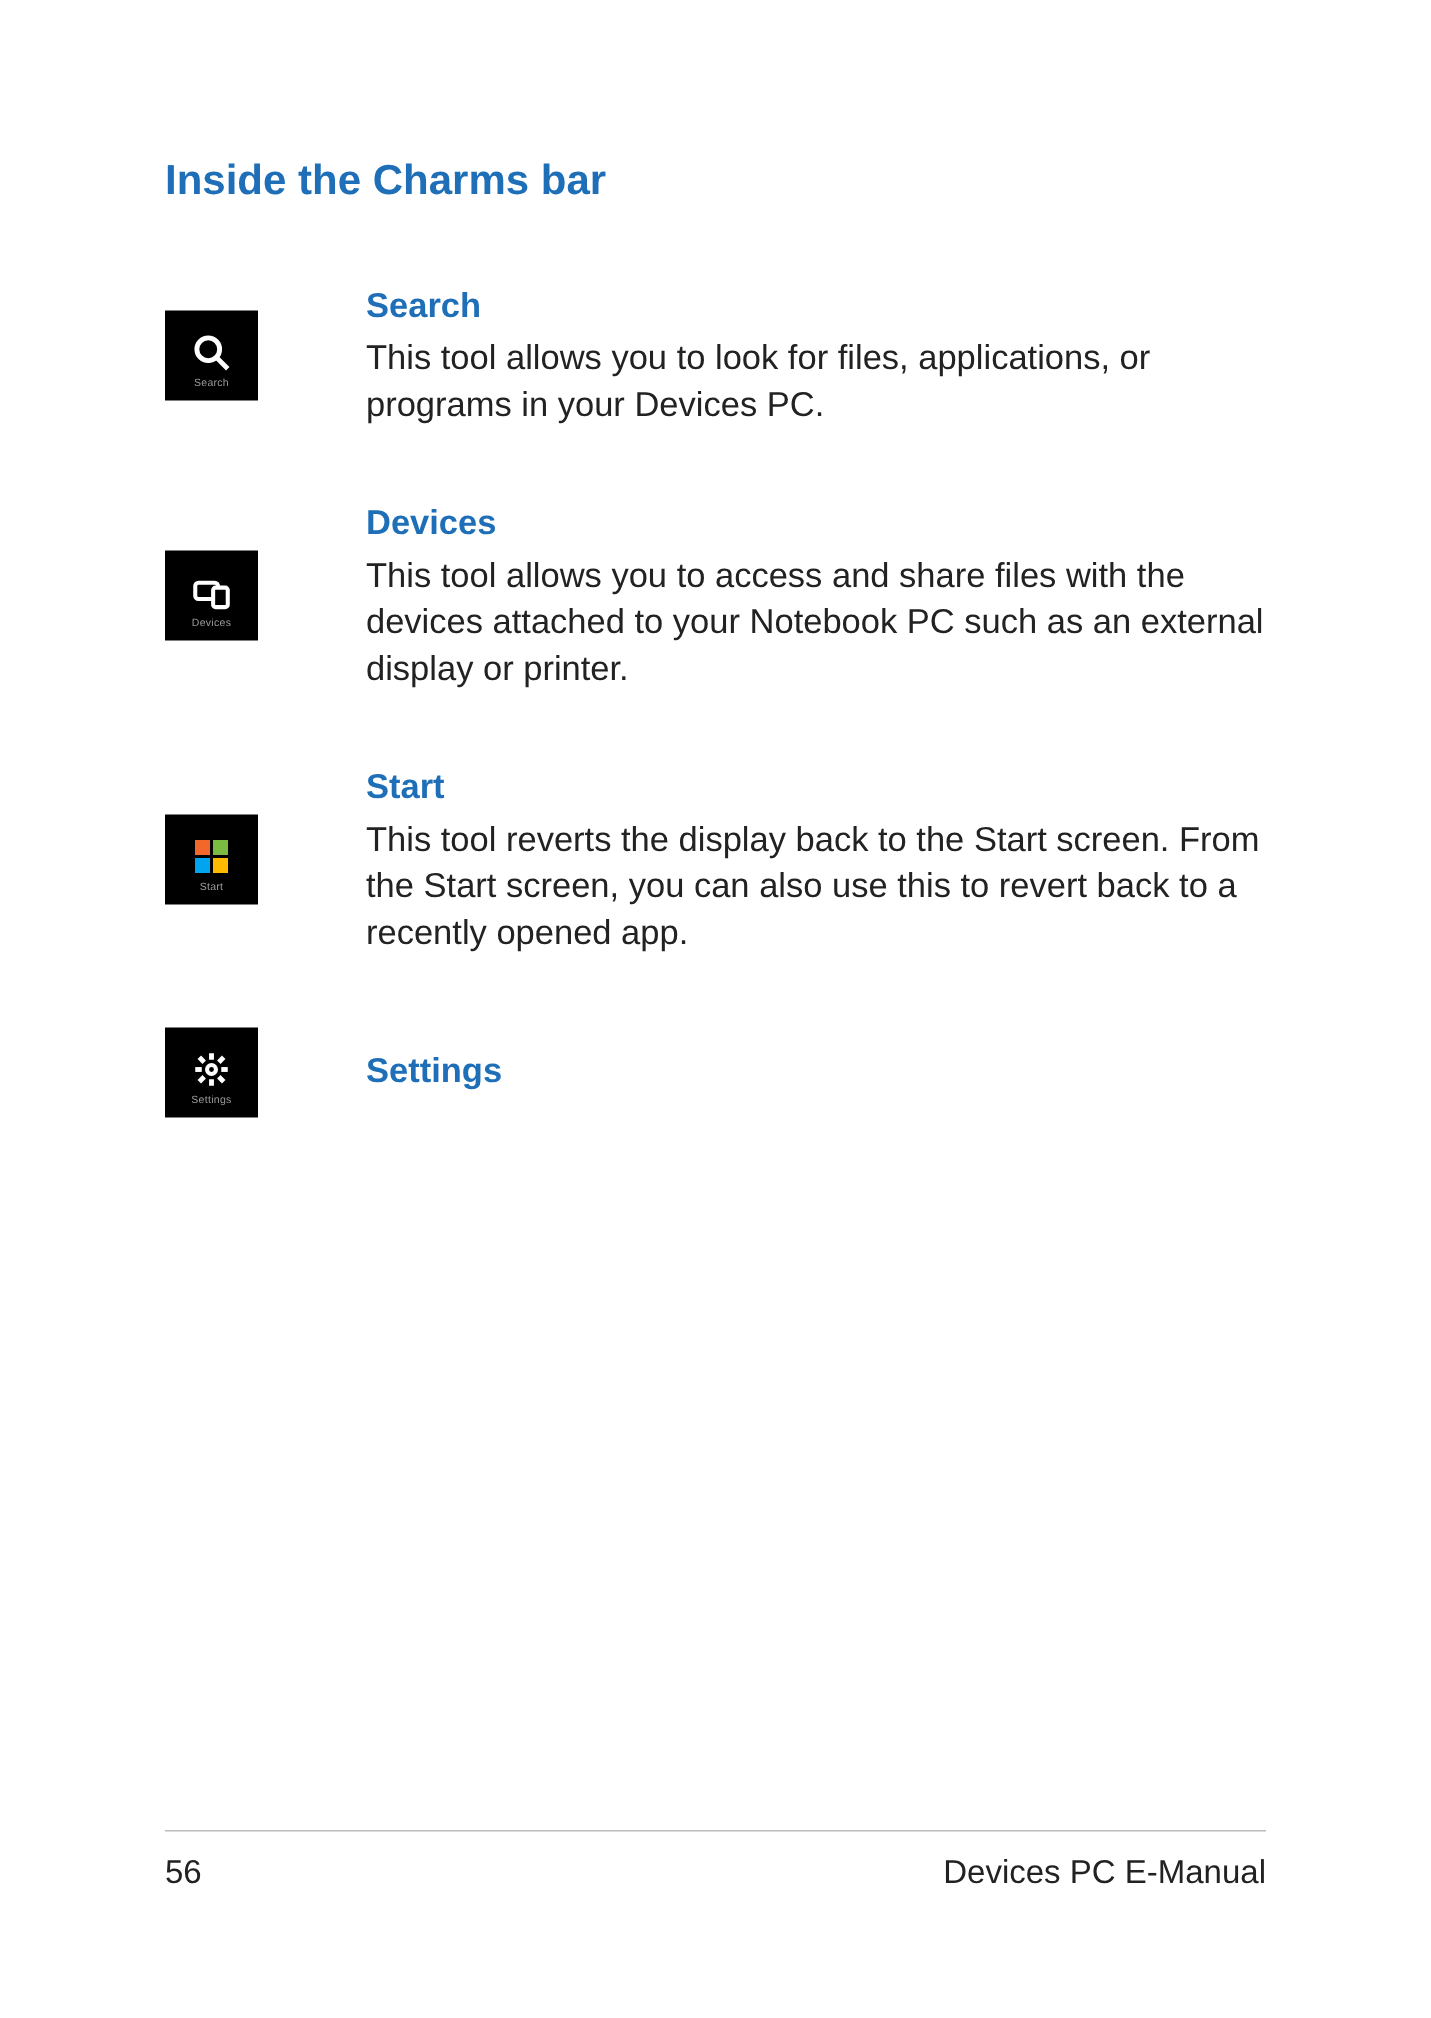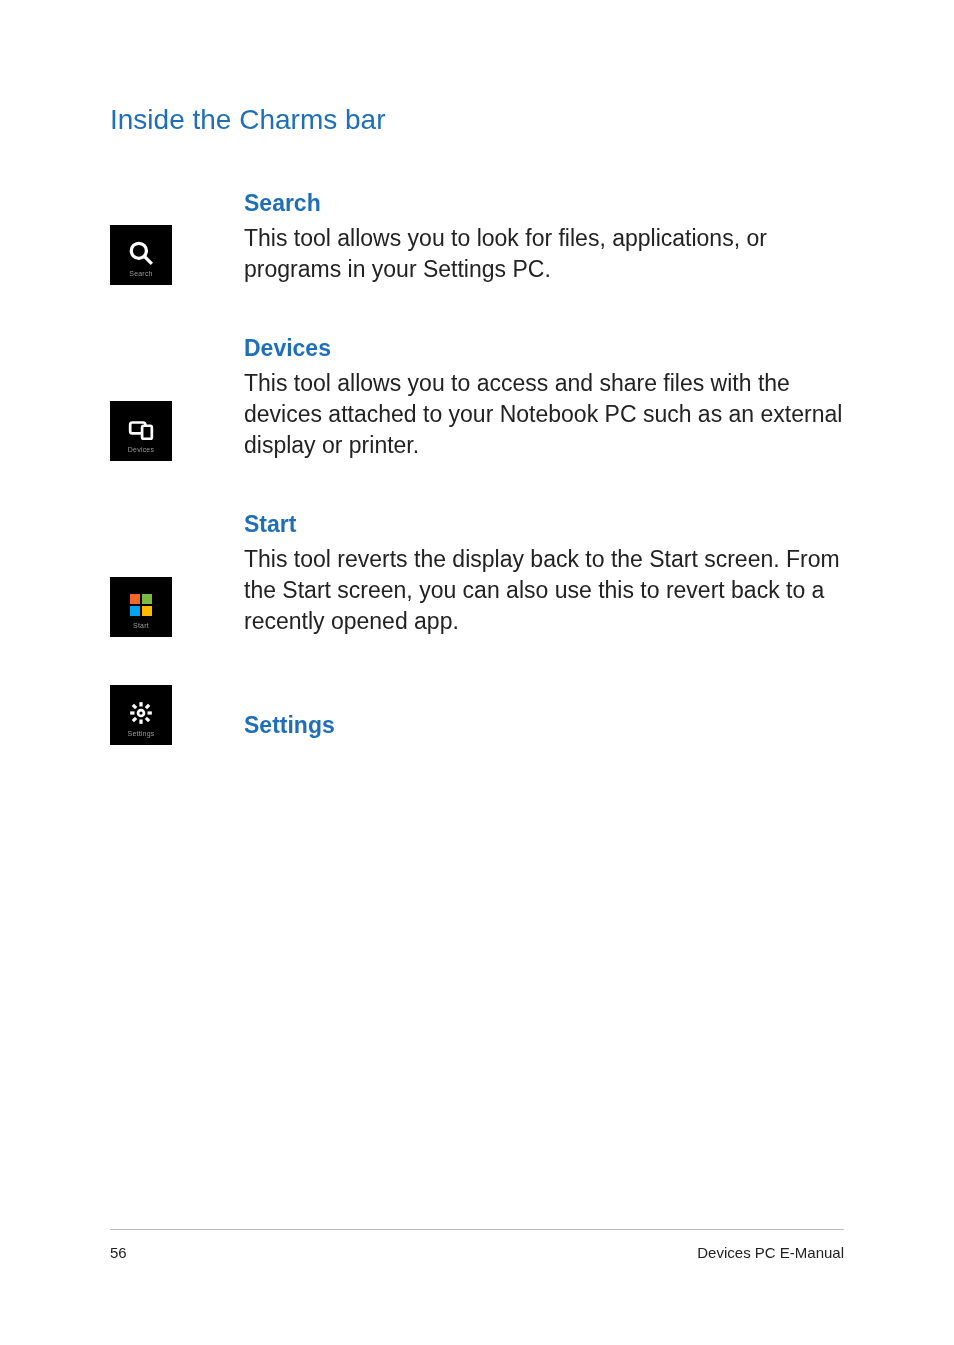--- a/index.html
+++ b/index.html
@@ -13,27 +13,27 @@
       height: 1345px;
       background: #fff;
       position: relative;
       color: #222;
     }
     .page-content {
       padding: 104px 110px 0 110px;
     }
     .section-heading {
       color: #1e6fb8;
-      font-weight: normal;
+      font-weight: bold;
       font-size: 28px;
       margin-bottom: 52px;
     }
     .charm-row {
       display: flex;
-      align-items: flex-end;
+      align-items: center;
       margin-bottom: 48px;
     }
     .charm-tile {
       width: 62px;
       height: 60px;
       background: #000;
       display: flex;
       flex-direction: column;
       align-items: center;
       justify-content: center;
@@ -72,21 +72,21 @@
     }
     .footer {
       position: absolute;
       bottom: 84px;
       left: 110px;
       right: 110px;
       border-top: 1px solid #bbb;
       padding-top: 14px;
       display: flex;
       justify-content: space-between;
-      font-size: 15px;
+      font-size: 22px;
       color: #222;
     }
     
     .start-grid {
       display: grid;
       grid-template-columns: 10px 10px;
       grid-template-rows: 10px 10px;
       gap: 2px;
     }
     .sg-a { background: #f2672a; }
@@ -105,21 +105,21 @@
       <div class="charm-tile-icon">
         <svg viewBox="0 0 24 24" width="26" height="26" fill="none" stroke="#fff" stroke-width="3">
           <circle cx="10" cy="10" r="7"></circle>
           <line x1="15" y1="15" x2="22" y2="22"></line>
         </svg>
       </div>
       <div class="charm-tile-label">Search</div>
     </div>
     <div class="charm-text">
       <div class="charm-title">Search</div>
-      <div class="charm-desc">This tool allows you to look for files, applications, or programs in your Settings PC.</div>
+      <div class="charm-desc">This tool allows you to look for files, applications, or programs in your Devices PC.</div>
     </div>
   </div>
 
 
   <div class="charm-row">
     <div class="charm-tile">
       <div class="charm-tile-icon">
         <svg viewBox="0 0 24 24" width="26" height="26" fill="#fff">
           <rect x="2" y="6" width="14" height="10" rx="2" fill="none" stroke="#fff" stroke-width="2.5"></rect>
           <rect x="13" y="9" width="9" height="12" rx="1.5" fill="#000" stroke="#fff" stroke-width="2.5"></rect>

